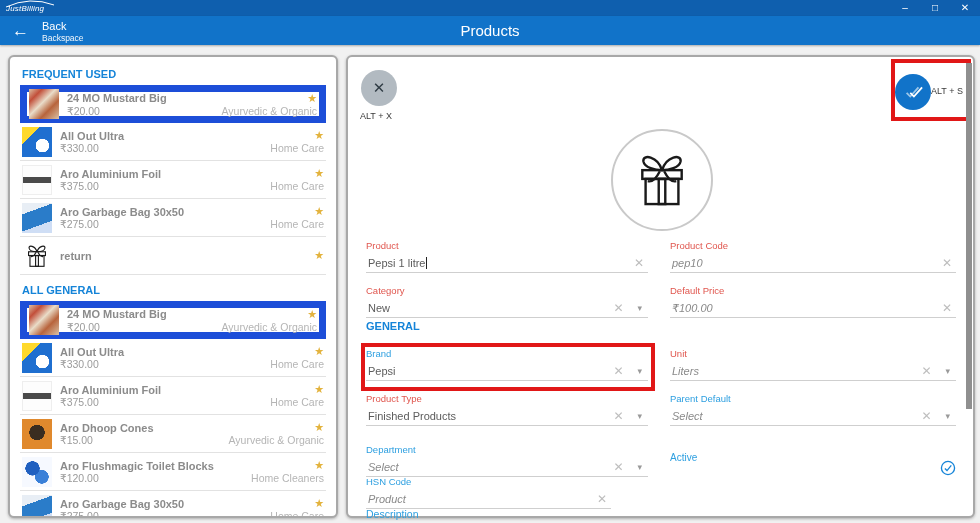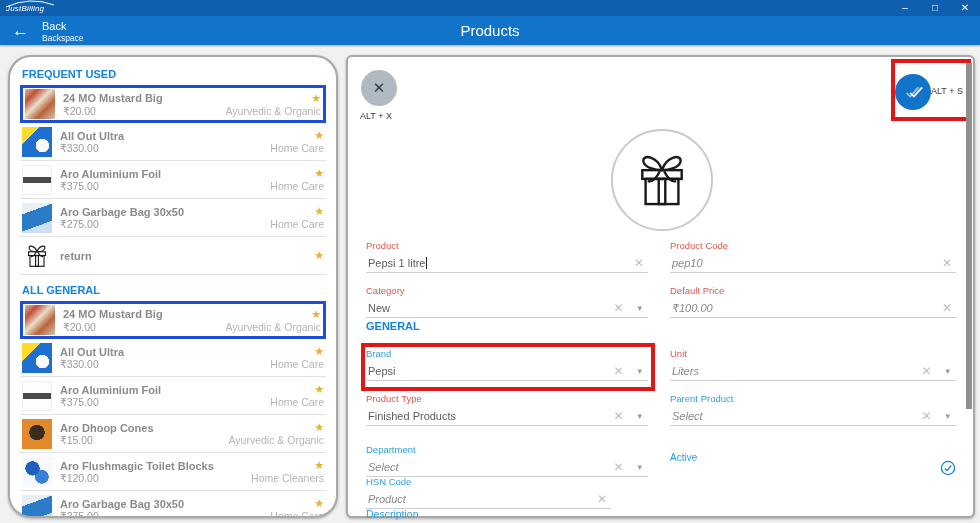--- a/index.html
+++ b/index.html
@@ -15,27 +15,27 @@
   
   .header{position:absolute;left:0;top:16px;width:100%;height:29px;background:#1173c9;box-shadow:0 1px 2px rgba(0,0,0,.3);}
   .backwrap{position:absolute;left:12px;top:1px;display:flex;align-items:center;color:#fff;}
   .backarrow{font-size:17px;line-height:27px;margin-right:13px;}
   .backtext .l1{font-size:11px;line-height:13px;margin-top:2px;}
   .backtext .l2{font-size:8.5px;line-height:10px;opacity:.95;}
   .pagetitle{position:absolute;left:0;top:0;width:100%;text-align:center;color:#fff;font-size:15px;line-height:29px;}
 
   
   .panel{position:absolute;background:#fff;border:2px solid #a8a8a8;border-radius:6px;box-shadow:0 1px 3px rgba(0,0,0,.28);box-sizing:border-box;}
-  #leftpanel{left:8px;top:55px;width:330px;height:463px;overflow:hidden;padding:2px 10px;border-radius:23px;}
+  #leftpanel{left:8px;top:55px;width:330px;height:463px;overflow:hidden;padding:2px 10px;}
   #rightpanel{left:346px;top:55px;width:629px;height:463px;}
 
   
   .sechead{color:#1584d8;font-weight:bold;font-size:11px;padding:9px 2px 5px 2px;}
   .item{display:flex;align-items:center;height:38px;border-bottom:1px solid #e2e2e2;padding:0 2px;position:relative;box-sizing:border-box;}
-  .item.boxed{border:3px solid #1d4ed8;}
+  .item.boxed{border:7px solid #1d4ed8;}
   .thumb{width:30px;height:30px;margin-right:8px;flex:0 0 30px;}
   .imain{flex:1;min-width:0;}
   .irow1,.irow2{display:flex;align-items:center;}
   .iname{flex:1;color:#8b8b8b;font-weight:bold;font-size:11px;white-space:nowrap;overflow:hidden;}
   .istar{color:#e3b33e;font-size:11px;}
   .iprice{color:#9b9b9b;font-size:10.5px;}
   .icat{margin-left:auto;color:#b5b5b5;font-size:10.5px;}
   .t-mustard{background:linear-gradient(135deg,#dcc0a4 0%,#c24f3a 22%,#e9dcc8 45%,#b8643c 68%,#d9c2a6 100%);}
   .t-allout{background:radial-gradient(circle at 68% 62%,#ffffff 0 24%,rgba(0,0,0,0) 25%),linear-gradient(135deg,#ffd92b 0 30%,#1f6fd0 30% 100%);}
   .t-foil{background:linear-gradient(#fdfdfd 0 38%,#4a4a4a 38% 60%,#fdfdfd 60% 100%);border:1px solid #eee;box-sizing:border-box;}
@@ -356,21 +356,21 @@
     <div class="field c1" style="top:336px">
       <div class="flabel">Product Type</div>
       <div class="fvalrow">
         <span class="fval">Finished Products</span>
         <span class="fspacer"></span>
           <span class="fclear">✕</span>
           <span class="fdrop">▾</span>
       </div>
     </div>
     <div class="field c2" style="top:336px">
-      <div class="flabel blue">Parent Product</div>
+      <div class="flabel blue">Parent Default</div>
       <div class="fvalrow">
         <span class="fval ital">Select</span>
         <span class="fspacer"></span>
           <span class="fclear">✕</span>
           <span class="fdrop">▾</span>
       </div>
     </div>
 
     <div class="field c1" style="top:387px">
       <div class="flabel blue">Department</div>

